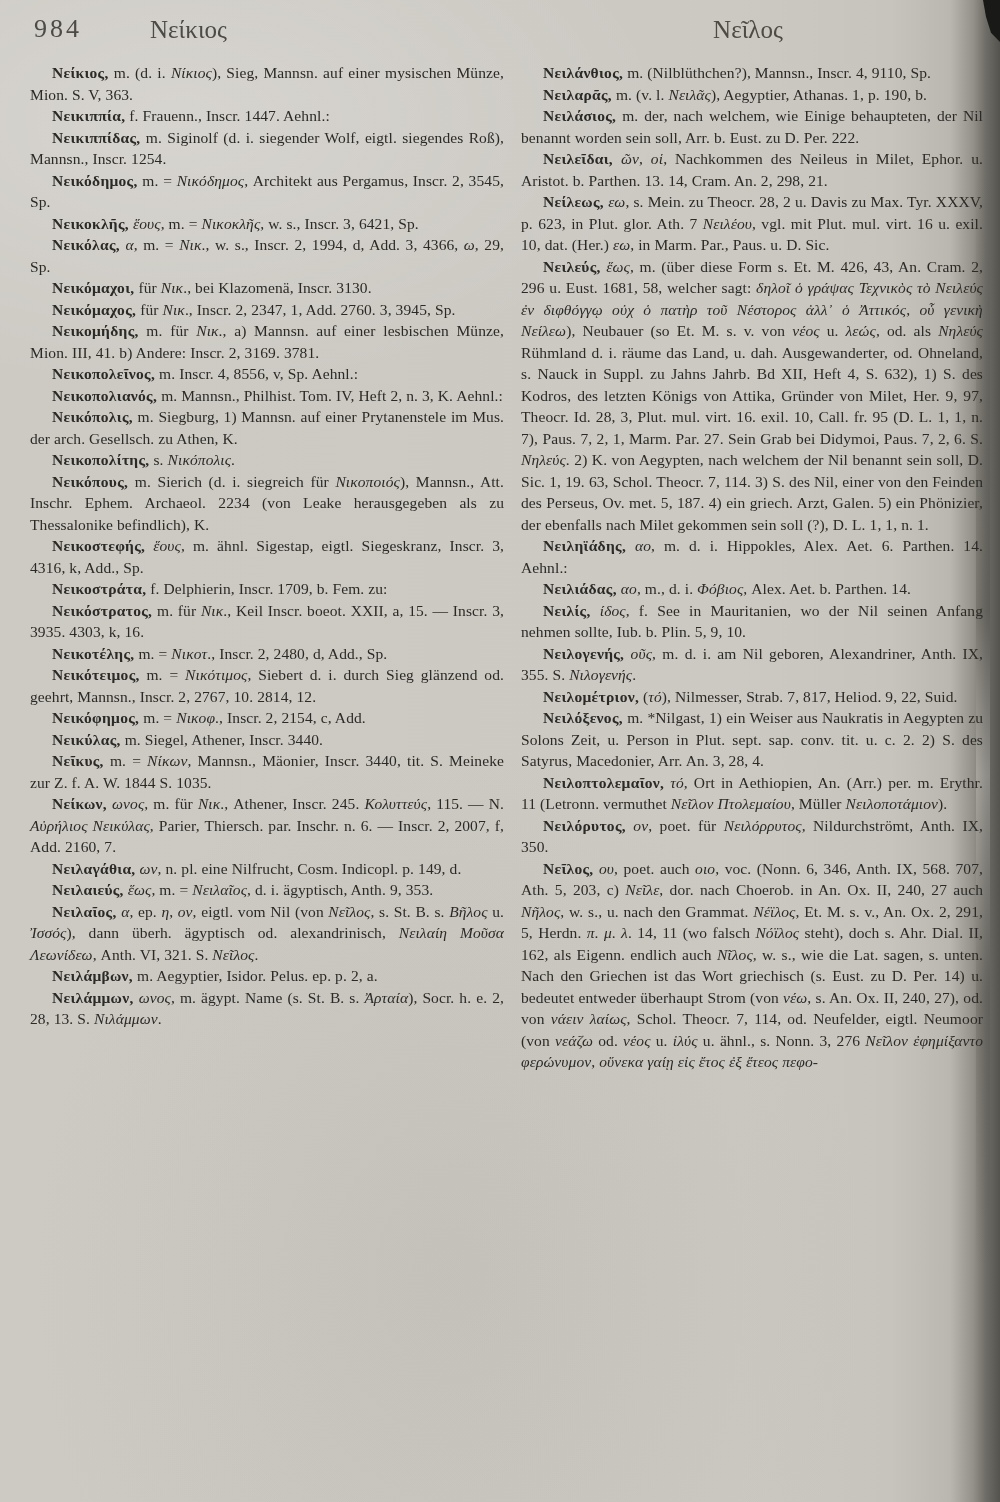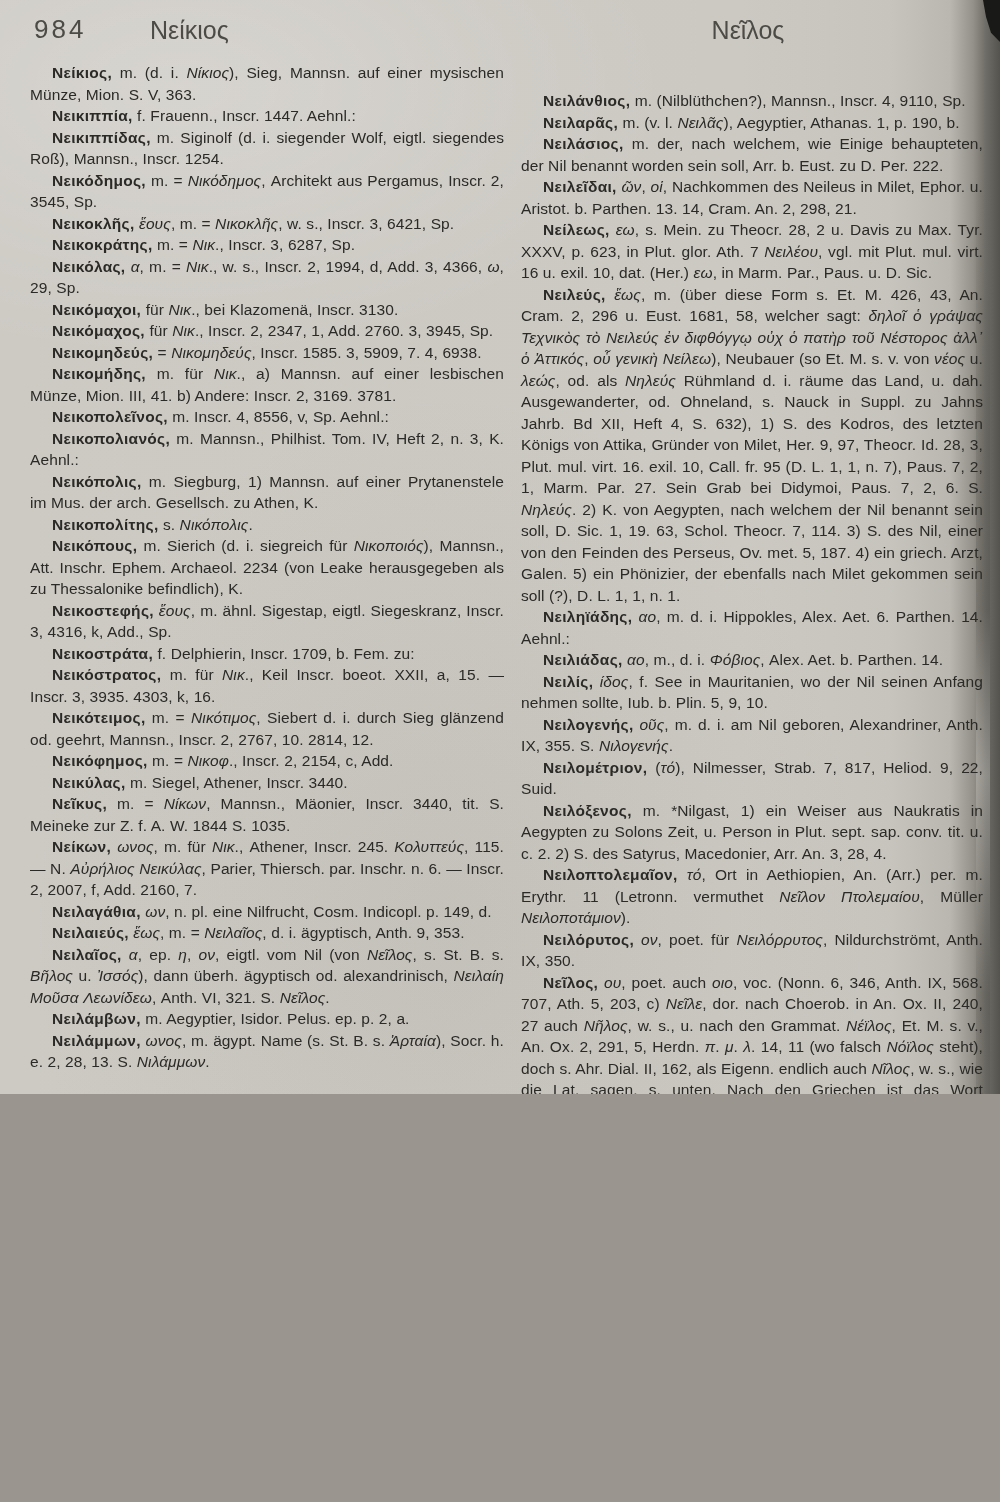--- a/index.html
+++ b/index.html
@@ -1,21 +1,21 @@
 <!DOCTYPE html>
 <html><head>
 <meta charset="utf-8">
 <style>
   html,body { margin:0; padding:0; background:#9a968f; }
   .page {
     position:relative;
-    width:1000px; height:1094px;
+    width:1000px; height:1502px;
     margin:0 auto;
     overflow:hidden;
-    font-family:Liberation Sans, sans-serif;
+    font-family:Liberation Serif, serif;
     color:#2b2a26;
     background:
       radial-gradient(ellipse 900px 500px at 18% 8%, rgba(255,255,255,0.20), rgba(255,255,255,0) 55%),
       radial-gradient(ellipse 700px 900px at 45% 85%, rgba(120,115,105,0.10), rgba(120,115,105,0) 60%),
       linear-gradient(90deg, #cdcac4 0%, #ccc9c3 74%, #c7c4be 89%, #bab7b0 95%, #94918a 97.3%, #6e6c66 98.6%, #55534e 100%);
   }
   .corner-dark {
     position:absolute; top:0; right:0; width:20px; height:42px;
     background:#191917;
     clip-path:polygon(15% 0, 100% 0, 100% 100%, 55% 78%, 30% 40%);
@@ -29,21 +29,21 @@
   .page-number { position:absolute; left:34px; top:2px; font-size:26px; letter-spacing:3px; }
   .head-left  { position:absolute; left:150px; width:200px; text-align:left; top:4px; font-size:25px; }
   .head-right { position:absolute; left:648px; width:200px; text-align:center; top:4px; font-size:25px; }
   .col {
     position:absolute; top:62px;
     font-size:15.5px; line-height:21.5px;
     text-align:justify;
     letter-spacing:0.1px;
   }
   .col-left  { left:30px;  width:474px; }
-  .col-right { left:521px; width:462px;margin-top:28px; }
+  .col-right { left:521px; width:462px; }
   .entry { margin:0; text-indent:22px; }
   .entry.cont { text-indent:0; }
   .hw { font-weight:bold; letter-spacing:0.3px; }
   .bd i { font-style:italic; }
 </style>
 </head>
 <body>
 
 <div class="page">
   <div class="corner-dark"></div>
@@ -54,34 +54,33 @@
     <span class="head-left">Νείκιος</span>
     <span class="head-right">Νεῖλος</span>
   </div>
 
   <div class="col col-left">
       <p class="entry"><b class="hw">Νείκιος,</b> <span class="bd">m. (d. i. <i>Νίκιος</i>), Sieg, Mannsn. auf einer mysischen Münze, Mion. S. V, 363.</span></p>
       <p class="entry"><b class="hw">Νεικιππία,</b> <span class="bd">f. Frauenn., Inscr. 1447. Aehnl.:</span></p>
       <p class="entry"><b class="hw">Νεικιππίδας,</b> <span class="bd">m. Siginolf (d. i. siegender Wolf, eigtl. siegendes Roß), Mannsn., Inscr. 1254.</span></p>
       <p class="entry"><b class="hw">Νεικόδημος,</b> <span class="bd">m. = <i>Νικόδημος</i>, Architekt aus Pergamus, Inscr. 2, 3545, Sp.</span></p>
       <p class="entry"><b class="hw">Νεικοκλῆς,</b> <span class="bd"><i>ἕους</i>, m. = <i>Νικοκλῆς</i>, w. s., Inscr. 3, 6421, Sp.</span></p>
-      <p class="entry"><b class="hw">Νεικοκράτης,</b> <span class="bd">m. = <i>Νικ</i>., Inscr. 3, 6287, Sp.</span></p>
       <p class="entry"><b class="hw">Νεικόλας,</b> <span class="bd"><i>α</i>, m. = <i>Νικ</i>., w. s., Inscr. 2, 1994, d, Add. 3, 4366, <i>ω</i>, 29, Sp.</span></p>
       <p class="entry"><b class="hw">Νεικόμαχοι,</b> <span class="bd">für <i>Νικ</i>., bei Klazomenä, Inscr. 3130.</span></p>
       <p class="entry"><b class="hw">Νεικόμαχος,</b> <span class="bd">für <i>Νικ</i>., Inscr. 2, 2347, 1, Add. 2760. 3, 3945, Sp.</span></p>
-      <p class="entry"><b class="hw">Νεικομηδεύς,</b> <span class="bd">= <i>Νικομηδεύς</i>, Inscr. 1585. 3, 5909, 7. 4, 6938.</span></p>
       <p class="entry"><b class="hw">Νεικομήδης,</b> <span class="bd">m. für <i>Νικ</i>., a) Mannsn. auf einer lesbischen Münze, Mion. III, 41. b) Andere: Inscr. 2, 3169. 3781.</span></p>
       <p class="entry"><b class="hw">Νεικοπολεῖνος,</b> <span class="bd">m. Inscr. 4, 8556, v, Sp. Aehnl.:</span></p>
       <p class="entry"><b class="hw">Νεικοπολιανός,</b> <span class="bd">m. Mannsn., Philhist. Tom. IV, Heft 2, n. 3, K. Aehnl.:</span></p>
       <p class="entry"><b class="hw">Νεικόπολις,</b> <span class="bd">m. Siegburg, 1) Mannsn. auf einer Prytanenstele im Mus. der arch. Gesellsch. zu Athen, K.</span></p>
       <p class="entry"><b class="hw">Νεικοπολίτης,</b> <span class="bd">s. <i>Νικόπολις</i>.</span></p>
       <p class="entry"><b class="hw">Νεικόπους,</b> <span class="bd">m. Sierich (d. i. siegreich für <i>Νικοποιός</i>), Mannsn., Att. Inschr. Ephem. Archaeol. 2234 (von Leake herausgegeben als zu Thessalonike befindlich), K.</span></p>
       <p class="entry"><b class="hw">Νεικοστεφής,</b> <span class="bd"><i>ἕους</i>, m. ähnl. Sigestap, eigtl. Siegeskranz, Inscr. 3, 4316, k, Add., Sp.</span></p>
       <p class="entry"><b class="hw">Νεικοστράτα,</b> <span class="bd">f. Delphierin, Inscr. 1709, b. Fem. zu:</span></p>
       <p class="entry"><b class="hw">Νεικόστρατος,</b> <span class="bd">m. für <i>Νικ</i>., Keil Inscr. boeot. XXII, a, 15. — Inscr. 3, 3935. 4303, k, 16.</span></p>
+      <p class="entry"><b class="hw">Νεικοτέλης,</b> <span class="bd">m. = <i>Νικοτ</i>., Inscr. 2, 2480, d, Add., Sp.</span></p>
       <p class="entry"><b class="hw">Νεικότειμος,</b> <span class="bd">m. = <i>Νικότιμος</i>, Siebert d. i. durch Sieg glänzend od. geehrt, Mannsn., Inscr. 2, 2767, 10. 2814, 12.</span></p>
       <p class="entry"><b class="hw">Νεικόφημος,</b> <span class="bd">m. = <i>Νικοφ</i>., Inscr. 2, 2154, c, Add.</span></p>
       <p class="entry"><b class="hw">Νεικύλας,</b> <span class="bd">m. Siegel, Athener, Inscr. 3440.</span></p>
       <p class="entry"><b class="hw">Νεῖκυς,</b> <span class="bd">m. = <i>Νίκων</i>, Mannsn., Mäonier, Inscr. 3440, tit. S. Meineke zur Z. f. A. W. 1844 S. 1035.</span></p>
       <p class="entry"><b class="hw">Νείκων,</b> <span class="bd"><i>ωνος</i>, m. für <i>Νικ</i>., Athener, Inscr. 245. <i>Κολυττεύς</i>, 115. — N. <i>Αὐρήλιος</i> <i>Νεικύλας</i>, Parier, Thiersch. par. Inschr. n. 6. — Inscr. 2, 2007, f, Add. 2160, 7.</span></p>
       <p class="entry"><b class="hw">Νειλαγάθια,</b> <span class="bd"><i>ων</i>, n. pl. eine Nilfrucht, Cosm. Indicopl. p. 149, d.</span></p>
       <p class="entry"><b class="hw">Νειλαιεύς,</b> <span class="bd"><i>ἕως</i>, m. = <i>Νειλαῖος</i>, d. i. ägyptisch, Anth. 9, 353.</span></p>
       <p class="entry"><b class="hw">Νειλαῖος,</b> <span class="bd"><i>α</i>, ep. <i>η</i>, <i>ον</i>, eigtl. vom Nil (von <i>Νεῖλος</i>, s. St. B. s. <i>Βῆλος</i> u. <i>Ἰσσός</i>), dann überh. ägyptisch od. alexandrinisch, <i>Νειλαίη</i> <i>Μοῦσα</i> <i>Λεωνίδεω</i>, Anth. VI, 321. S. <i>Νεῖλος</i>.</span></p>
       <p class="entry"><b class="hw">Νειλάμβων,</b> <span class="bd">m. Aegyptier, Isidor. Pelus. ep. p. 2, a.</span></p>
       <p class="entry"><b class="hw">Νειλάμμων,</b> <span class="bd"><i>ωνος</i>, m. ägypt. Name (s. St. B. s. <i>Ἀρταία</i>), Socr. h. e. 2, 28, 13. S. <i>Νιλάμμων</i>.</span></p>

